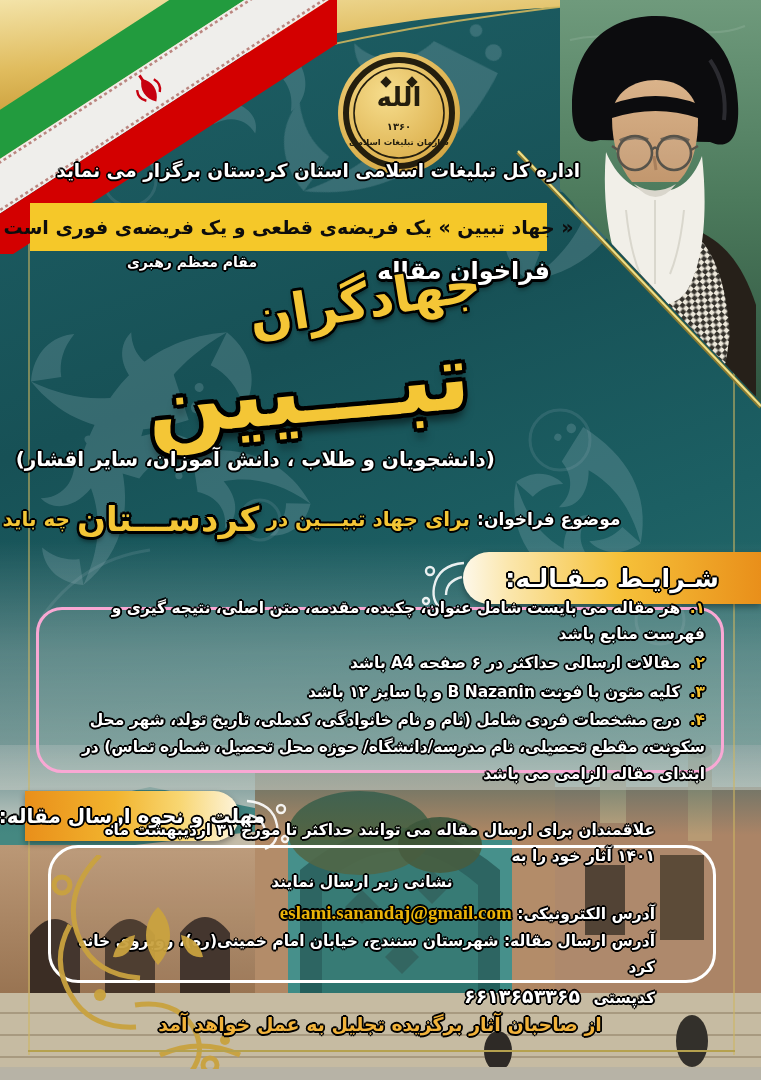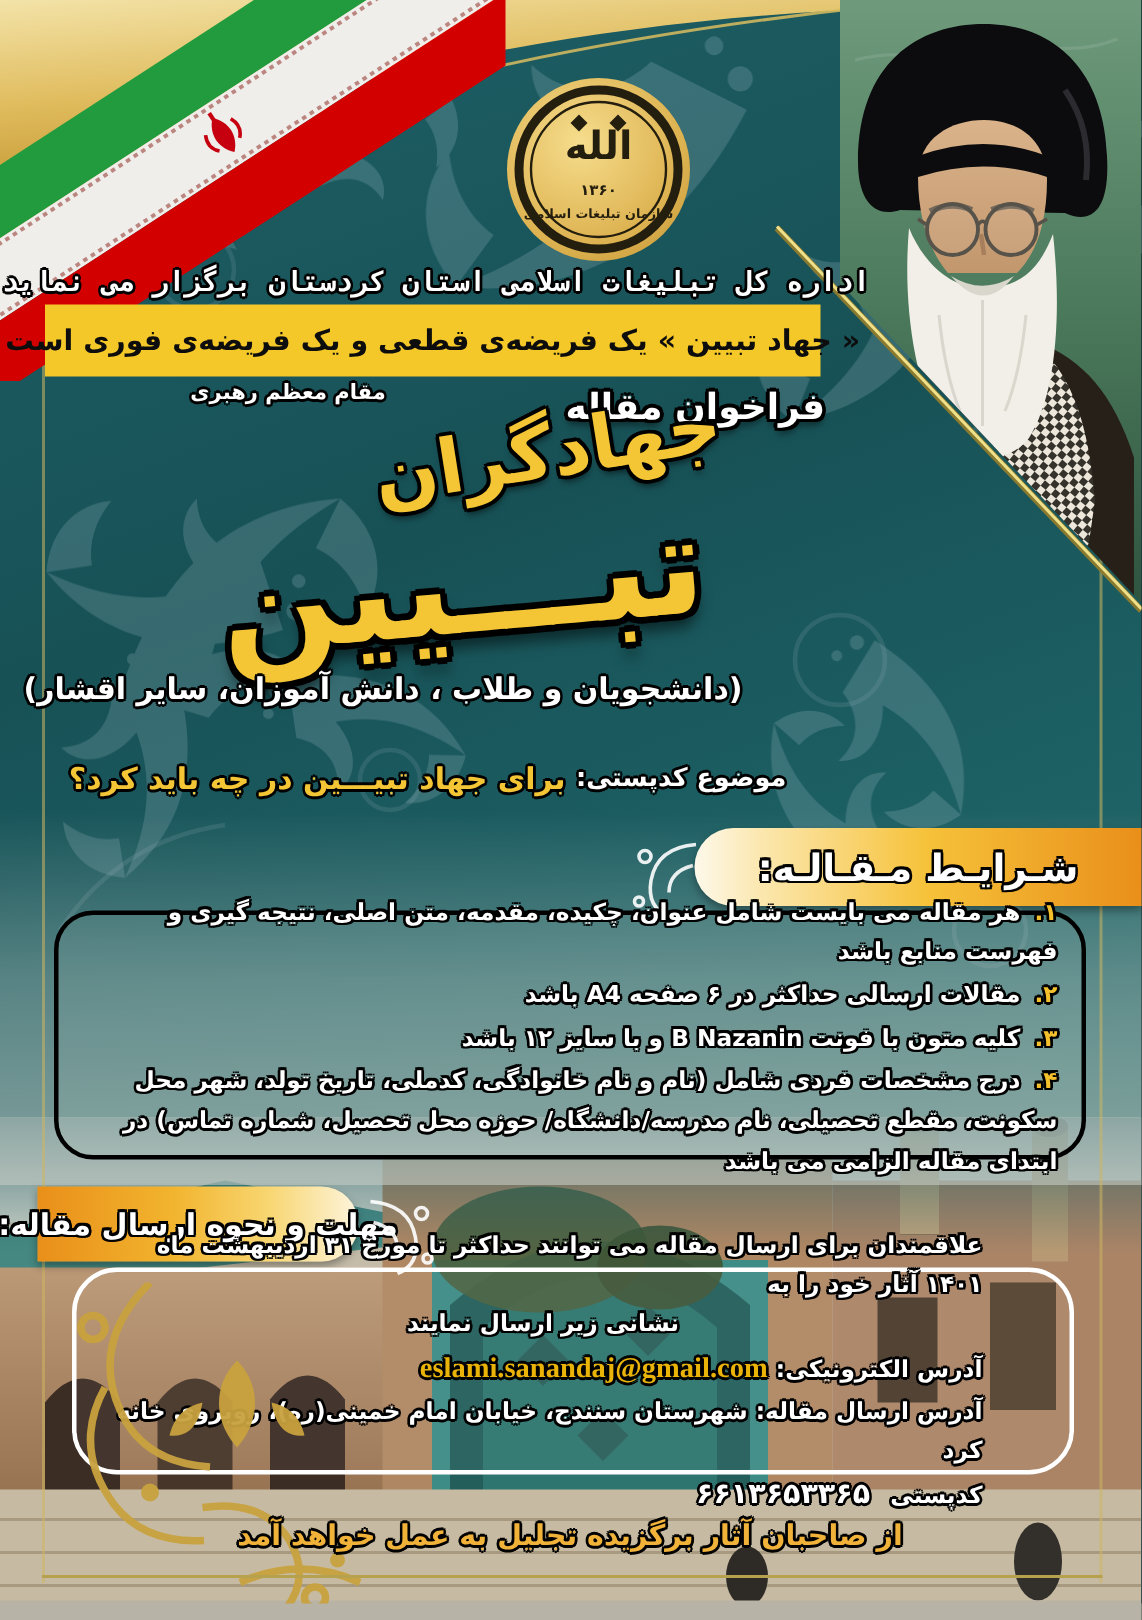--- a/index.html
+++ b/index.html
@@ -39,36 +39,36 @@
     display:flex;align-items:center;justify-content:center;
     font-size:25px;font-weight:bold;color:#fff;box-shadow:0 3px 6px rgba(0,0,0,.35);}
   .sub-banner{left:25px;top:791px;width:214px;height:50px;
     border-radius:0 25px 25px 0;
     background:linear-gradient(to right,#e98f1a 0%,#f2b42e 42%,#f8d671 72%,#fdf4dc 100%);
     display:flex;align-items:center;justify-content:center;
     font-size:20px;font-weight:bold;color:#fff;box-shadow:0 3px 6px rgba(0,0,0,.35);}
 
   
   .list-box{left:36px;top:607px;width:688px;height:166px;
-    border:3px solid #000000;border-radius:26px;background:rgba(235,240,235,.08);
+    border:3px solid #f9a8d4;border-radius:26px;background:rgba(235,240,235,.08);
     box-sizing:border-box;padding:8px 16px 6px 14px;
     display:flex;flex-direction:column;justify-content:center;gap:2px;}
   .list-item{font-size:15.5px;font-weight:bold;color:#fff;line-height:1.72;text-align:right;}
   .list-item .num{color:#f4c02c;padding-left:4px;}
   .addr-box{left:48px;top:845px;width:668px;height:138px;
     border:3px solid #fff;border-radius:30px;background:rgba(235,240,235,.05);
     box-sizing:border-box;padding:9px 58px 6px 18px;
     display:flex;flex-direction:column;justify-content:center;gap:1px;}
   .addr-line{font-size:15.5px;font-weight:bold;color:#fff;line-height:1.65;text-align:right;}
   .addr-line.c{text-align:center;}
   .email{font-family:"Liberation Serif",serif;font-size:19px;color:#eab308;direction:ltr;unicode-bidi:embed;padding-left:6px;}
   .postal-num{font-size:19px;letter-spacing:2px;padding-right:8px;}
 
   
-  .organizer{left:160px;top:178px;width:420px;font-size:18.5px;font-family:Liberation Mono, monospace;}
+  .organizer{left:160px;top:160px;width:420px;font-size:18.5px;}
   .attribution{left:102px;top:254px;width:180px;font-size:14px;}
   .kicker{left:385px;top:257px;width:165px;font-size:24px;}
   .title1{left:235px;top:272px;width:260px;font-size:50px;transform:rotate(-9deg);letter-spacing:1px;}
   .title2{left:160px;top:336px;width:310px;font-size:92px;transform:rotate(-5deg);}
   .audience{left:150px;top:447px;width:345px;font-size:20px;}
   .subject-row{left:20px;top:490px;width:530px;height:58px;display:flex;flex-direction:row;
     align-items:center;justify-content:center;gap:7px;}
   .subject-label{font-size:17px;}
   .subject-pre,.subject-post{font-size:20px;}
   .subject-hl{font-size:34px;}
@@ -290,22 +290,23 @@
   <div class="abs organizer center bold white ol-sm nowrap">اداره کل تبلیغات اسلامی استان کردستان برگزار می نماید</div>
   <div class="abs quote-banner nowrap">« جهاد تبیین » یک فریضه‌ی قطعی و یک فریضه‌ی فوری است</div>
   <div class="abs attribution center bold white ol-sm nowrap">مقام معظم رهبری</div>
 
   <div class="abs kicker center bold white ol-md nowrap">فراخوان مقاله</div>
   <div class="abs title1 center bold gold ol-md nowrap">جهادگران</div>
   <div class="abs title2 center bold gold ol-lg nowrap">تبـــیین</div>
   <div class="abs audience center bold white ol-sm nowrap">(دانشجویان و طلاب ، دانش آموزان، سایر اقشار)</div>
 
   <div class="abs subject-row nowrap">
-    <span class="subject-label bold white ol-sm">موضوع کدپستی:</span>
+    <span class="subject-label bold white ol-sm">موضوع فراخوان:</span>
     <span class="subject-pre bold gold ol-sm">برای جهاد تبیـــین در</span>
+    <span class="subject-hl bold gold ol-md">کردســـتان</span>
     <span class="subject-post bold gold ol-sm">چه باید کرد؟</span>
   </div>
 
   <svg class="abs" style="left:418px;top:555px" width="50" height="60" viewBox="0 0 50 60">
     <g fill="none" stroke="#ffffff" stroke-width="2.4" opacity="0.9">
       <path d="M46,8 q-26,2 -30,24 q-3,18 12,24"></path>
       <path d="M44,22 q-16,4 -16,18"></path>
       <circle cx="12" cy="16" r="4"></circle>
         <circle cx="8" cy="46" r="3"></circle>
     </g>

